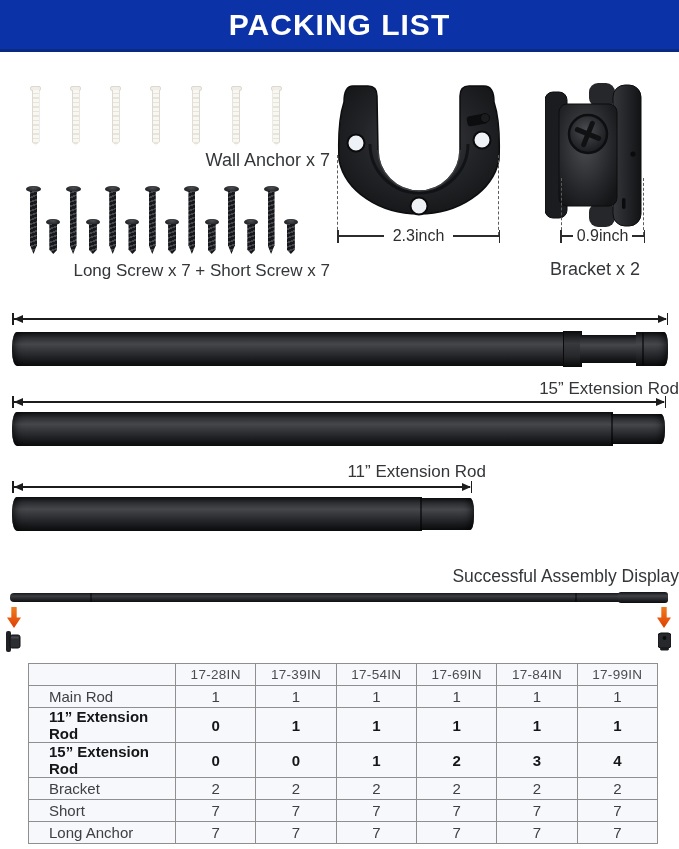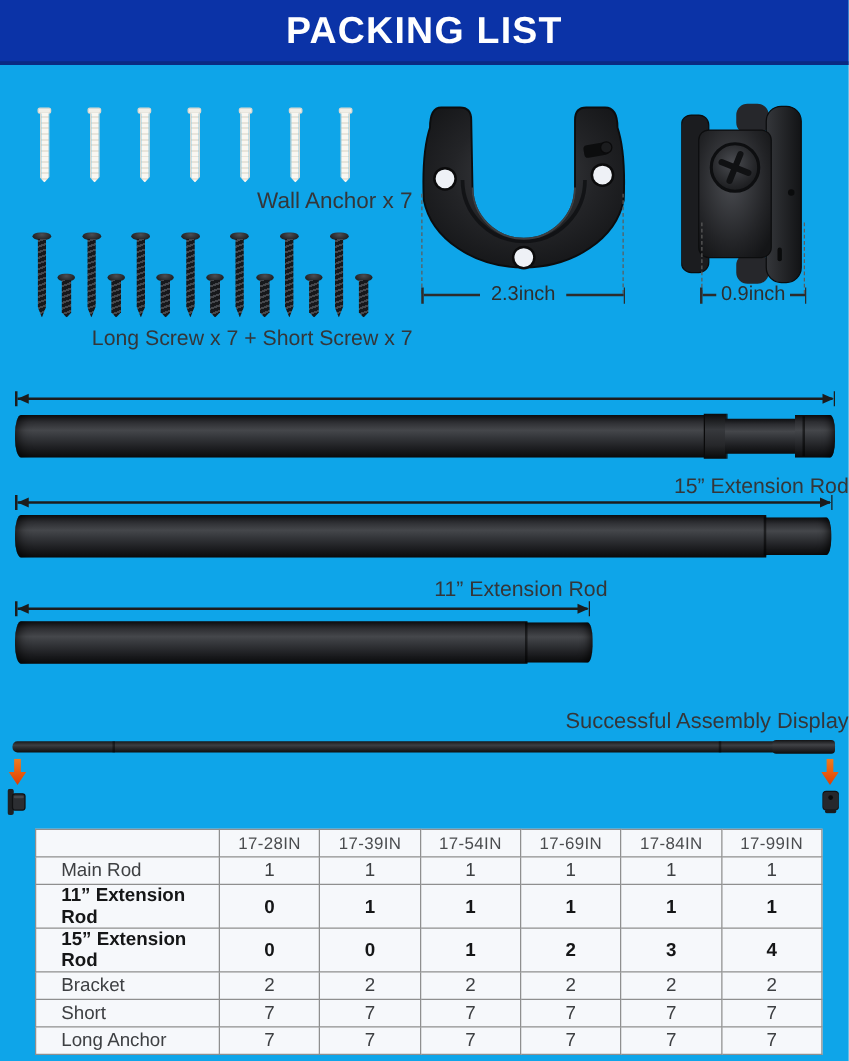--- a/index.html
+++ b/index.html
@@ -1,18 +1,18 @@
 <!DOCTYPE html>
 <html style="--header-bg: #0b33a7;"><head>
 <meta charset="utf-8">
 <style>
   html,body{margin:0;padding:0;background:#dfe3ea;}
   .page{
     position:relative;width:679px;height:849px;margin:0 auto;
-    background:#0ea5e9;overflow:hidden;
+    background:#ffffff;overflow:hidden;
     font-family:"Liberation Sans","DejaVu Sans",sans-serif;
     color:#2f3134;
   }
   
   .hdr{
     position:absolute;left:0;top:0;width:100%;height:49px;
     background:var(--header-bg,#0b33a7);
     border-bottom:3px solid #0a2a82;
     display:flex;align-items:center;justify-content:center;
   }
@@ -241,20 +241,21 @@
   </svg>
   <div class="ext-dash" style="left:561px;top:178px;height:57px;"></div>
   <div class="ext-dash" style="left:643px;top:178px;height:57px;"></div>
   <div class="dim-measure" style="left:560px;top:227px;width:85px;">
     <span class="vtick"></span>
       <span class="hline"></span>
     <span class="dlabel" style="padding:0 4px;">0.9inch</span>
     <span class="hline"></span>
       <span class="vtick"></span>
   </div>
+  <div class="lbl big" style="left:340px;top:259px;width:300px;">Bracket x 2</div>
 
   <div class="dim-arrow" style="left:12px;top:313px;width:656px;">
     <span class="tick l"></span>
       <span class="head l"></span>
     <span class="line"></span>
     <span class="head r"></span>
       <span class="tick r"></span>
   </div>
   <div class="rod" style="left:12px;top:332px;width:656px;">
     <div class="seg rounded-l" style="left:0;width:556px;"></div>

